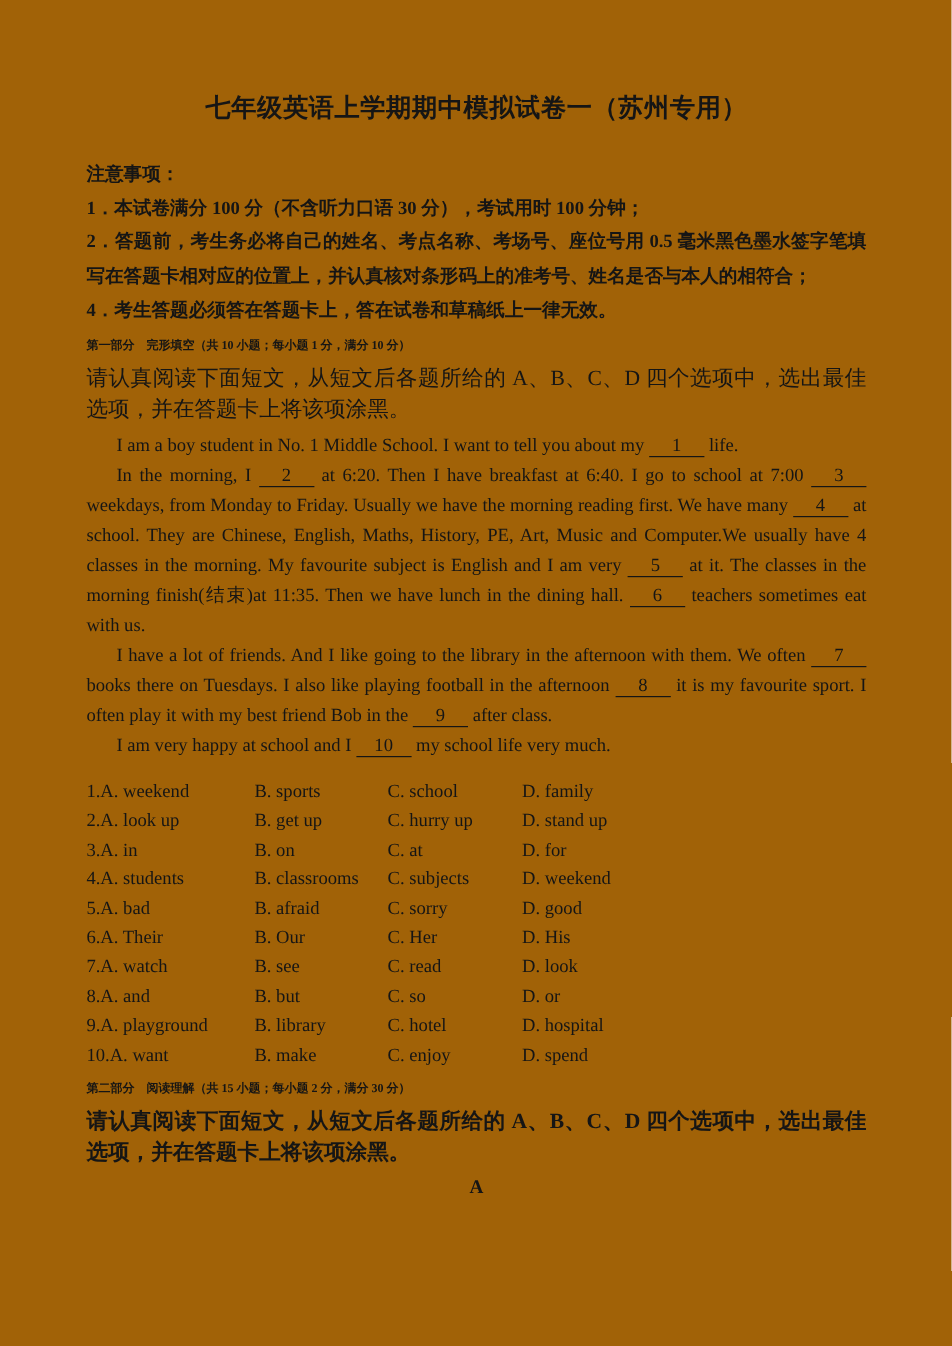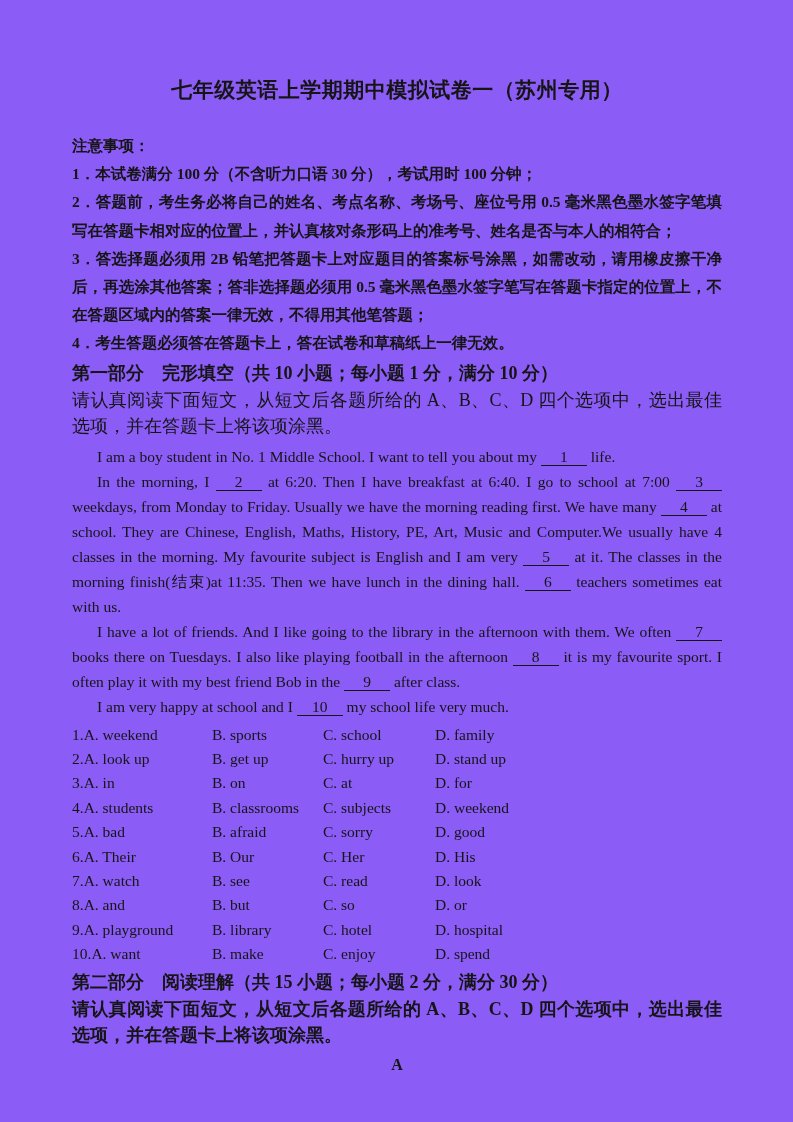--- a/index.html
+++ b/index.html
@@ -6,39 +6,39 @@
   html, body { background: #ffffff; }
   body {
     width: 793px; height: 1122px;
     font-family: "Liberation Serif", serif;
     color: #151515;
   }
   .page {
     width: 793px; height: 1122px;
     padding: 76px 71px 20px 72px;
     overflow: hidden;
-    background: #8b5cf6;
+    background: #a16207;
   }
   .title {
     font-size: 21px;
     font-weight: 700;
     text-align: center;
     letter-spacing: 0.5px;
     margin-bottom: 28px;
     white-space: nowrap;
   }
   .notice {
     font-size: 15.5px;
     font-weight: 700;
     line-height: 28.2px;
     text-align: justify;
   }
   .notice p { margin: 0; }
   .section-heading {
-    font-size: 18px;
+    font-size: 10px;
     font-weight: 700;
     line-height: 27px;
     margin-top: 2px;
     white-space: nowrap;
   }
   .intro {
     font-size: 18px;
     line-height: 26px;
     text-align: justify;
   }
@@ -60,42 +60,41 @@
     text-align: center;
     text-indent: 0;
     line-height: 16px;
     border-bottom: 1.2px solid #151515;
   }
   .options {
     display: grid;
     grid-template-columns: 140px 111px 112px 1fr;
     font-size: 15.5px;
     line-height: 24.4px;
-    margin-top: 4px;
+    margin-top: 14px;
   }
   .reading-label {
     text-align: center;
     font-weight: 700;
     font-size: 16px;
     margin-top: 8px;
   }
 </style>
 </head>
 <body>
 
 <div class="page">
 
   <h1 class="title">七年级英语上学期期中模拟试卷一（苏州专用）</h1>
 
   <div class="notice">
     <p>注意事项：</p>
     <div>
         <p>1．本试卷满分 100 分（不含听力口语 30 分），考试用时 100 分钟；</p>
         <p>2．答题前，考生务必将自己的姓名、考点名称、考场号、座位号用 0.5 毫米黑色墨水签字笔填写在答题卡相对应的位置上，并认真核对条形码上的准考号、姓名是否与本人的相符合；</p>
-        <p>3．答选择题必须用 2B 铅笔把答题卡上对应题目的答案标号涂黑，如需改动，请用橡皮擦干净后，再选涂其他答案；答非选择题必须用 0.5 毫米黑色墨水签字笔写在答题卡指定的位置上，不在答题区域内的答案一律无效，不得用其他笔答题；</p>
         <p>4．考生答题必须答在答题卡上，答在试卷和草稿纸上一律无效。</p>
       </div>
   </div>
 
   <p class="section-heading">第一部分　完形填空（共 10 小题；每小题 1 分，满分 10 分）</p>
 
   <p class="intro">请认真阅读下面短文，从短文后各题所给的 A、B、C、D 四个选项中，选出最佳选项，并在答题卡上将该项涂黑。</p>
 
   <div class="passage">
       <p>I am a boy student in No. 1 Middle School. I want to tell you about my <span class="blank">1</span> life.</p>

